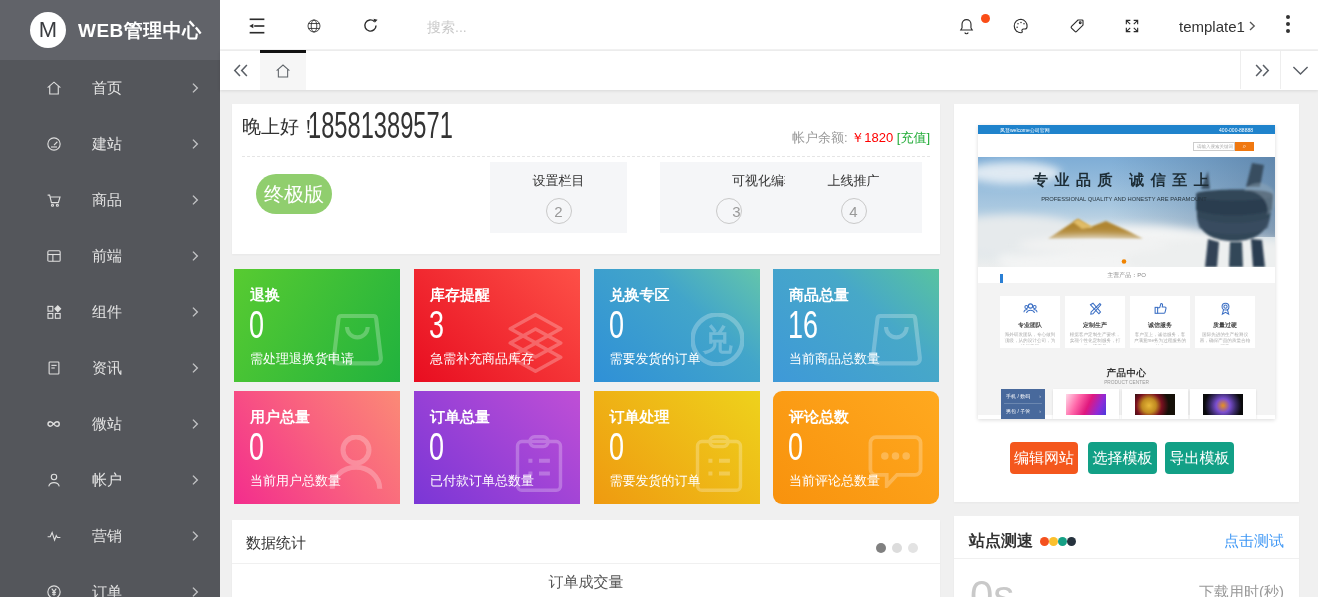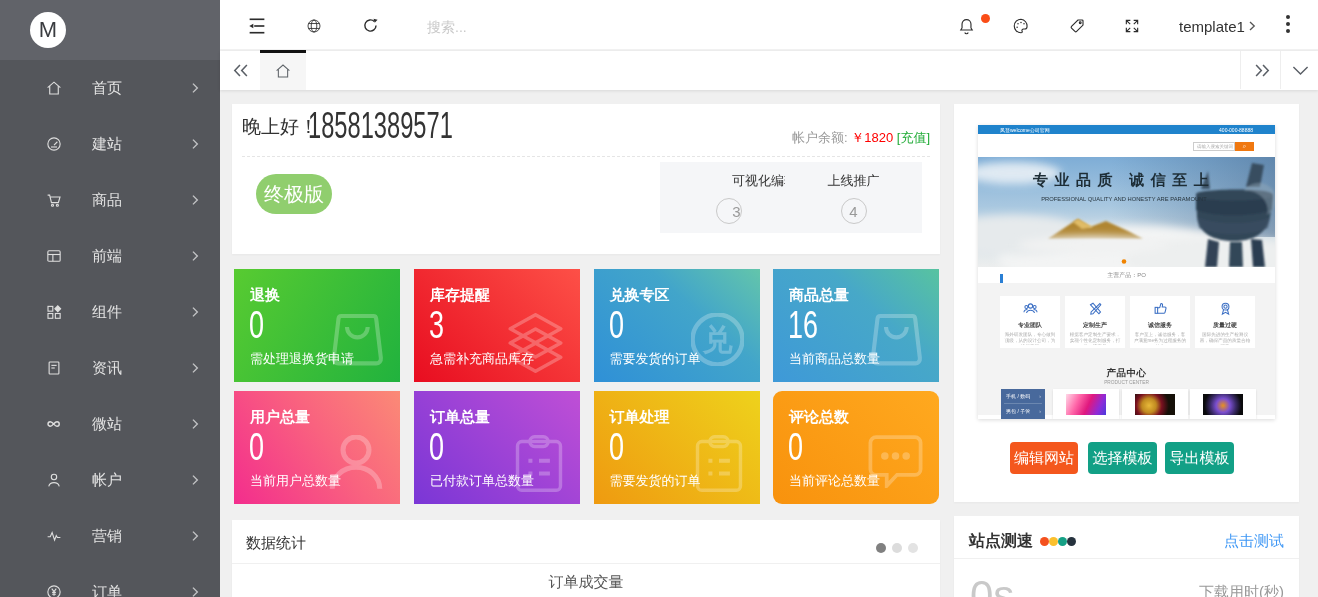--- a/index.html
+++ b/index.html
@@ -54,20 +54,21 @@
   .prod { position:absolute; top:264px; width:66px; height:30px; background:#fff; box-shadow:0 1px 2px rgba(0,0,0,0.12); }
   .pimg { position:absolute; left:13px; top:5px; width:40px; height:21px; }
 </style>
 </head>
 <body>
 <div id="app">
 
   <div class="abs" id="sidebar">
     <div id="logo">
       <div class="circ">M</div>
+      <div class="ttl">WEB管理中心</div>
     </div>
     <div id="menu">
       <div class="mitem" style="top:60px;padding-left:45px;">
         <svg class="ic" width="18" height="18" viewBox="0 0 24 24" fill="none" stroke="#dedede" stroke-width="1.5">
             <path d="M3.5 11.5 L12 4.2 L20.5 11.5"></path>
             <path d="M6.3 9.3 V20 H17.7 V9.3"></path>
           </svg>
         <span class="lbl">首页</span>
         <svg class="chev" width="14" height="14" viewBox="0 0 24 24" fill="none" stroke="#c2c3c5" stroke-width="2.4">
             <path d="M8.5 4.5 L16 12 L8.5 19.5"></path>
@@ -243,20 +244,24 @@
         </svg>
     </div>
   </div>
 
   <div class="card" id="greetcard" style="left:232px; top:104px; width:708px; height:150px;">
     <div style="position:absolute; left:10px; top:13px; font-size:19px; color:#333; line-height:1;">晚上好！</div>
     <div id="greet-big" style="position:absolute; left:76px; top:2.5px;">18581389571</div>
     <div style="position:absolute; right:10px; top:25px; font-size:13px;"><span style="color:#999;">帐户余额: </span><span style="color:#ff0000;">￥1820 </span><span style="color:#22ac38;">[充值]</span></div>
     <div style="position:absolute; left:10px; top:52px; width:688px; border-bottom:1px dashed #e5e5e5;"></div>
     <div style="position:absolute; left:24px; top:70px; width:76px; height:40px; border-radius:20px; background:#90ce6e; color:#fff; font-size:20px; text-align:center; line-height:40px;">终极版</div>
+    <div class="cfg" style="left:258px;">
+        <div class="t">设置栏目</div>
+        <div class="n">2</div>
+      </div>
     <div class="cfg" style="left:428px;text-align:right;">
         <div class="t">可视化编辑</div>
         <div class="n">3</div>
       </div>
     <div class="cfg" style="left:553px;">
         <div class="t">上线推广</div>
         <div class="n">4</div>
       </div>
   </div>
 

